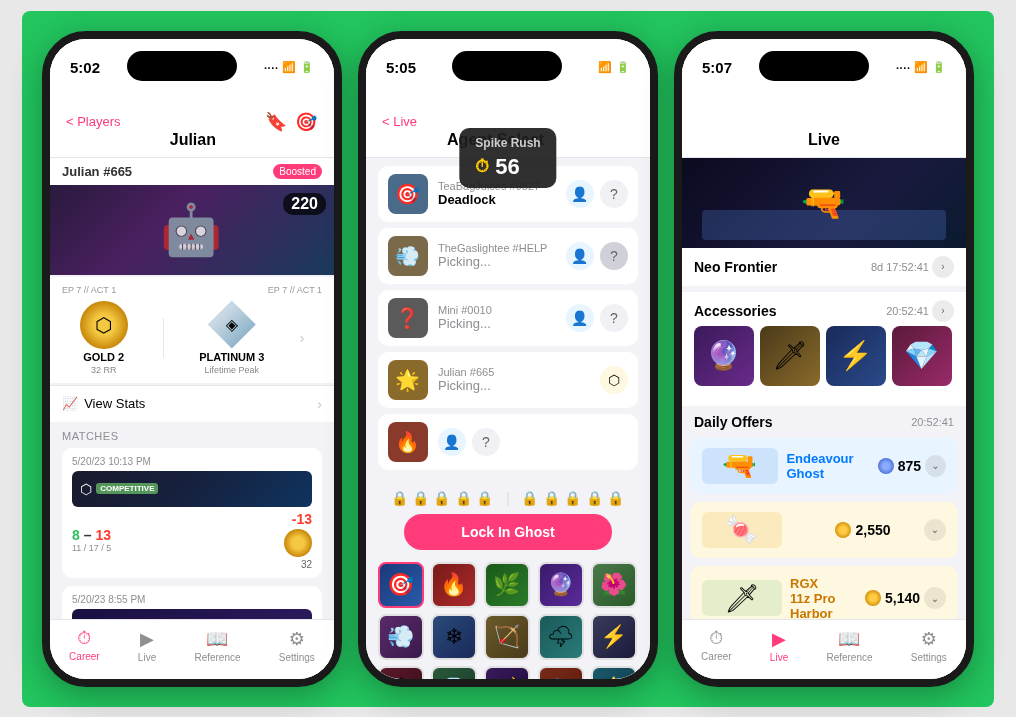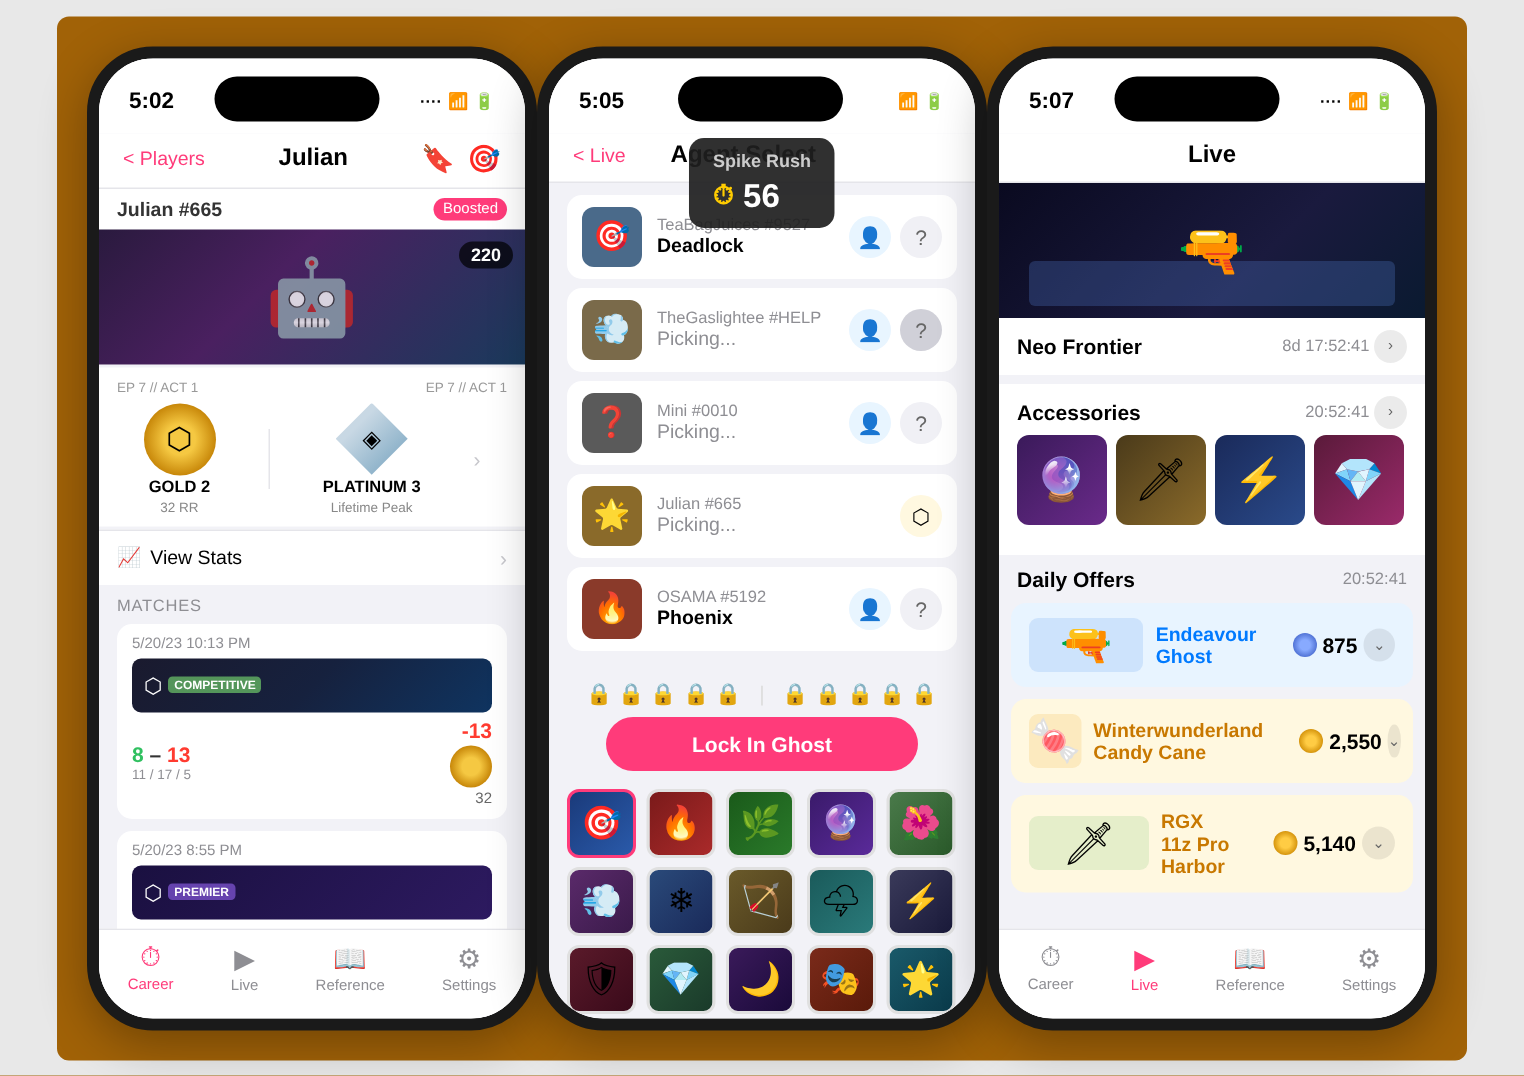--- a/index.html
+++ b/index.html
@@ -6,23 +6,23 @@
     body {
       background: #e8e8e8;
       display: flex;
       justify-content: center;
       align-items: center;
       min-height: 100vh;
       font-family: -apple-system, BlinkMacSystemFont, 'Segoe UI', sans-serif;
     }
     .screenshot-container {
       display: flex;
-      gap: 0;
+      gap: 16px;
       padding: 20px;
-      background: #a16207;
+      background: #22c55e;
       border-radius: 8px;
     }
     .phone {
       width: 300px;
       background: #fff;
       border-radius: 44px;
       border: 8px solid #1a1a1a;
       overflow: hidden;
       position: relative;
       box-shadow: 0 8px 32px rgba(0,0,0,0.3);
@@ -62,21 +62,21 @@
       padding: 6px 16px 8px;
       border-bottom: 1px solid #e5e5ea;
     }
     .nav-back {
       color: #ff3b7a;
       font-size: 13px;
       display: flex;
       align-items: center;
       gap: 2px;
     }
-    .nav-title { font-size: 16px; font-weight: 600; }
+    .nav-title { font-size: 16px; font-weight: 600; margin-top: 36px; }
     .nav-actions { display: flex; gap: 8px; align-items: center; }
     .nav-icon { font-size: 18px; color: #ff3b7a; }
     .player-banner {
       background: #fff;
       margin: 0;
     }
     .player-header {
       display: flex;
       align-items: center;
       justify-content: space-between;
@@ -101,21 +101,21 @@
     .hero-robot {
       color: rgba(255,255,255,0.8);
       font-size: 50px;
     }
     .xp-badge {
       position: absolute;
       top: 8px;
       right: 8px;
       background: rgba(0,0,0,0.7);
       color: #fff;
-      font-size: 12px;
+      font-size: 16px;
       font-weight: 700;
       padding: 2px 8px;
       border-radius: 10px;
     }
     .ranks-section {
       background: #fff;
       margin-top: 2px;
       padding: 8px 12px;
     }
     .ranks-labels {
@@ -635,24 +635,20 @@
             <div class="agent-name-tag">Julian #665</div>
             <div class="agent-selected" style="color:#8e8e93;font-weight:400">Picking...</div>
           </div>
           <div class="agent-actions">
             <div class="action-btn rank-gold">⬡</div>
           </div>
         </div>
 
         <div class="agent-row">
           <div class="agent-avatar" style="background:#8a3a2a;">🔥</div>
-          <div class="agent-info">
-            <div class="agent-name-tag">OSAMA #5192</div>
-            <div class="agent-selected">Phoenix</div>
-          </div>
           <div class="agent-actions">
             <div class="action-btn profile">👤</div>
             <div class="action-btn info">?</div>
           </div>
         </div>
       </div>
 
       <div class="lock-section">
         <div class="lock-row">
           <span class="lock-pink">🔒</span>
@@ -757,23 +753,20 @@
             </div>
             <div class="offer-price">
               <span class="vp-icon"></span>
               <span>875</span>
             </div>
             <span class="chevron-btn" style="margin-left:4px;">⌄</span>
           </div>
 
           <div class="daily-offer-card gold-card">
             <div class="offer-img" style="background:rgba(240,180,60,0.2);width:80px;height:36px;border-radius:6px;display:flex;align-items:center;justify-content:center;font-size:28px;">🍬</div>
-            <div style="flex:1;padding-left:8px;">
-              <div class="offer-name gold">Winterwunderland Candy Cane</div>
-            </div>
             <div class="offer-price">
               <span class="vp-icon gold-vp"></span>
               <span>2,550</span>
             </div>
             <span class="chevron-btn" style="margin-left:4px;">⌄</span>
           </div>
 
           <div class="daily-offer-card gold-card">
             <div class="offer-img" style="background:rgba(80,180,80,0.15);width:80px;height:36px;border-radius:6px;display:flex;align-items:center;justify-content:center;font-size:28px;">🗡</div>
             <div style="flex:1;padding-left:8px;">

